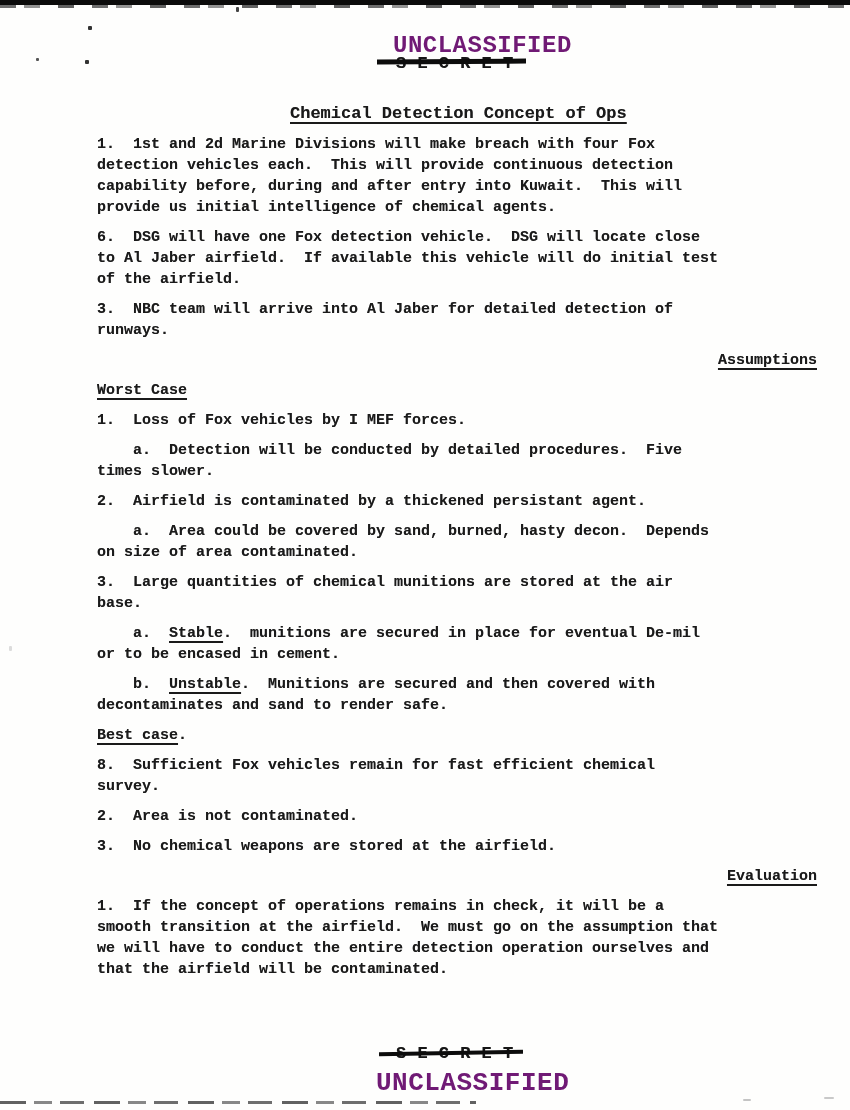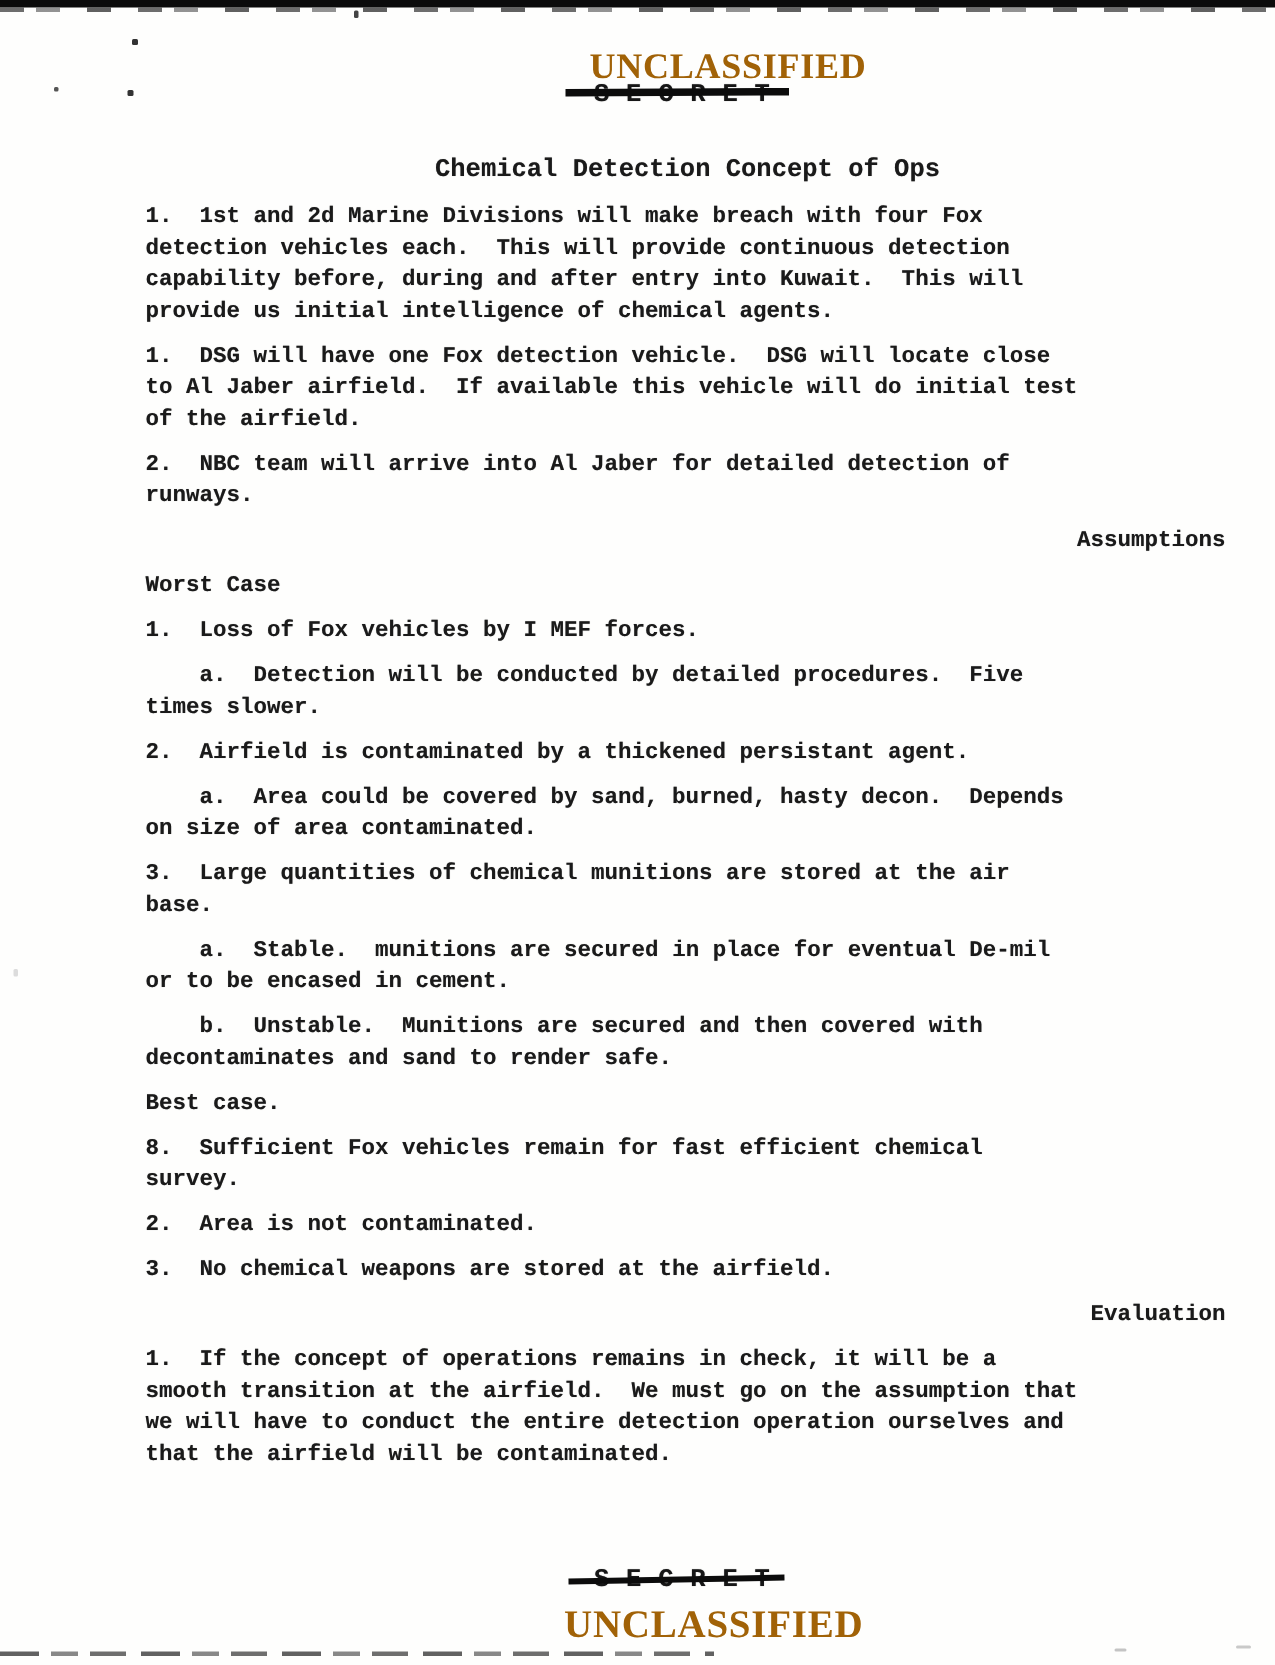--- a/index.html
+++ b/index.html
@@ -21,22 +21,22 @@
   .speck{position:absolute;background:#333;border-radius:1px;}
   .speck-a{left:88px;top:26px;width:4px;height:4px;}
   .speck-b{left:36px;top:58px;width:3px;height:3px;background:#555;}
   .speck-c{left:85px;top:60px;width:4px;height:4px;}
   .speck-d{left:236px;top:7px;width:3px;height:5px;background:#444;}
   .speck-e{left:9px;top:646px;width:3px;height:5px;background:#dcdcdc;}
   .speck-f{left:743px;top:1099px;width:8px;height:2px;background:#c4c4c4;}
   .speck-g{left:824px;top:1097px;width:10px;height:2px;background:#c9c9c9;}
   
   .stamp{
-    position:absolute;font-family:Liberation Serif, serif;
-    font-weight:bold;letter-spacing:.5px;color:#a16207;white-space:nowrap;
+    position:absolute;font-family:Liberation Mono, monospace;
+    font-weight:bold;letter-spacing:.5px;color:#701a75;white-space:nowrap;
   }
   .stamp-top{left:393px;top:32px;font-size:24px;}
   .stamp-bottom{left:376px;top:1068px;font-size:26px;}
   .secret-mark{
     position:absolute;font-size:17px;font-weight:bold;letter-spacing:.5px;
     color:#161616;white-space:pre;text-shadow:0 0 .6px rgba(0,0,0,.5);
   }
   .secret-top{left:396px;top:54px;}
   .secret-bottom{left:396px;top:1044px;}
   .strike-line{position:absolute;background:#0c0c0c;}
@@ -51,21 +51,21 @@
     position:absolute;left:97px;top:134px;width:742px;
     font-size:17px;line-height:21.5px;font-weight:bold;
     text-shadow:0 0 .5px rgba(0,0,0,.45);
   }
   .doc-body p,.doc-body h2,.doc-body h3{
     margin:0 0 9px 0;font-size:15px;line-height:21px;font-weight:bold;
     white-space:pre-wrap;
   }
   .center-head{text-align:right;padding-right:22px;}
   .evaluation-gap{margin-top:6px;}
-  .u{text-decoration-thickness:1.6px;text-underline-offset:3.5px;}
+  .u{text-decoration:underline;text-decoration-thickness:1.6px;text-underline-offset:3.5px;}
 </style>
 </head>
 <body>
 
 <div class="page">
 
   <div class="scan-bar-top"></div>
   <div class="scan-bar-top-dashes"></div>
   <div class="speck speck-a"></div>
   <div class="speck speck-b"></div>
@@ -80,24 +80,24 @@
   <div class="secret-mark secret-top">S E C R E T</div>
   <div class="strike-line strike-top"></div>
 
   <div class="doc-title"><span class="u">Chemical Detection Concept of Ops</span></div>
 
   <div class="doc-body">
     <p>1.  1st and 2d Marine Divisions will make breach with four Fox
 detection vehicles each.  This will provide continuous detection
 capability before, during and after entry into Kuwait.  This will
 provide us initial intelligence of chemical agents.</p>
-    <p>1.  DSG will have one Fox detection vehicle.  DSG will locate close
+    <p>6.  DSG will have one Fox detection vehicle.  DSG will locate close
 to Al Jaber airfield.  If available this vehicle will do initial test
 of the airfield.</p>
-    <p>2.  NBC team will arrive into Al Jaber for detailed detection of
+    <p>3.  NBC team will arrive into Al Jaber for detailed detection of
 runways.</p>
 
     <h2 class="center-head"><span class="u">Assumptions</span></h2>
 
     <h3><span class="u">Worst Case</span></h3>
 
     <p>1.  Loss of Fox vehicles by I MEF forces.</p>
     <p>    a.  Detection will be conducted by detailed procedures.  Five
 times slower.</p>
     <p>2.  Airfield is contaminated by a thickened persistant agent.</p>

